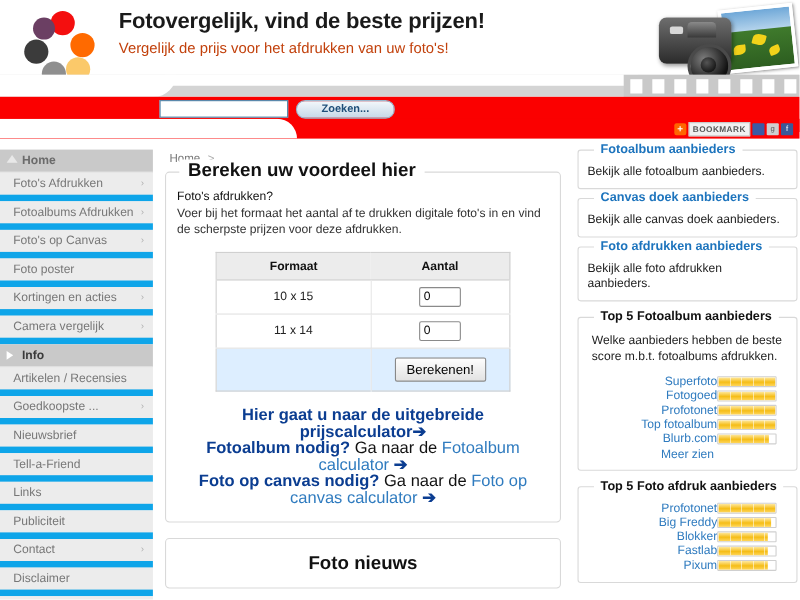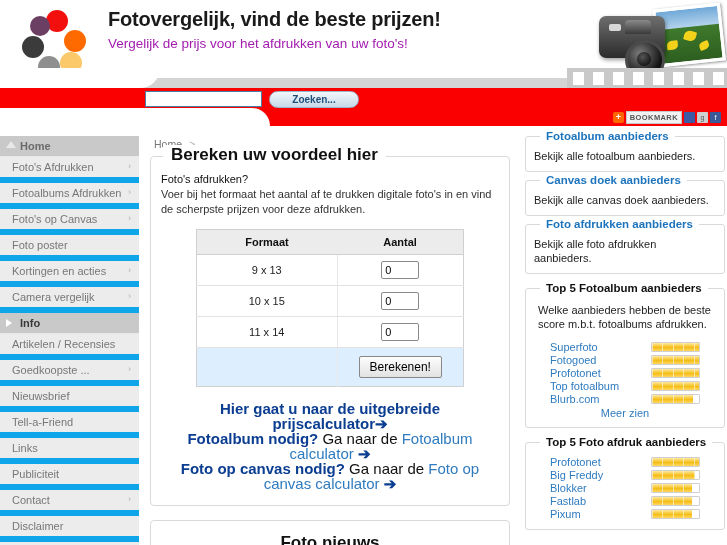--- a/index.html
+++ b/index.html
@@ -8,21 +8,21 @@
     font-family:"Liberation Sans", sans-serif;
     font-size:11px;color:#333;background:#ffffff;
   }
   .page{position:relative;width:727px;height:545px;}
 
   
   .header{position:absolute;left:0;top:0;width:727px;height:88px;background:#fff;overflow:hidden;}
   .logo{position:absolute;left:18px;top:8px;width:80px;height:70px;}
   .logo span{position:absolute;border-radius:50%;display:block;}
   .head-title{position:absolute;left:108px;top:8px;font-size:20px;font-weight:bold;color:#1a1a1a;letter-spacing:-0.2px;white-space:nowrap;}
-  .head-sub{position:absolute;left:108px;top:36px;font-size:13.5px;color:#a21caf;white-space:nowrap;}
+  .head-sub{position:absolute;left:108px;top:36px;font-size:13.5px;color:#c2410c;white-space:nowrap;}
 
   .cam{position:absolute;right:2px;top:2px;width:132px;height:76px;}
   .cam .photo{position:absolute;right:2px;top:4px;width:62px;height:52px;background:#fff;border:3px solid #fff;
      box-shadow:1px 1px 3px rgba(0,0,0,.45);transform:rotate(-6deg);overflow:hidden;}
   .cam .photo .sky{position:absolute;left:0;top:0;width:100%;height:38%;background:linear-gradient(#6fa8d8,#bcd8ee);}
   .cam .photo .grass{position:absolute;left:0;top:34%;width:100%;height:66%;background:linear-gradient(#3f7a2c,#2d5e20);}
   .cam .photo .f1,.cam .photo .f2,.cam .photo .f3{position:absolute;background:#f2d21a;border-radius:50% 10% 50% 10%;}
   .cam .photo .f1{left:8px;top:30px;width:11px;height:9px;}
   .cam .photo .f2{left:26px;top:22px;width:12px;height:10px;transform:rotate(20deg);}
   .cam .photo .f3{left:40px;top:34px;width:10px;height:8px;transform:rotate(-15deg);}
@@ -92,21 +92,21 @@
   .newsbox{border:1px solid #d9d9d9;border-radius:4px;background:#fff;padding:12px 10px;}
   .newsbox .nt{text-align:center;font-size:17px;font-weight:bold;color:#111;}
 
   
   .rsb{position:absolute;left:525px;top:136px;width:200px;}
   .rbox{border:1px solid #d9d9d9;border-radius:3px;padding:6px 8px 8px;margin-bottom:8px;position:relative;background:#fff;}
   .rbox > .lg{position:absolute;top:-7px;left:14px;background:#fff;padding:0 6px;font-size:11.5px;font-weight:bold;color:#1d74bd;white-space:nowrap;}
   .rbox > .lg.blk{color:#111;}
   .rbox .txt{font-size:11px;color:#222;margin-top:6px;line-height:14px;}
   .rbox .desc{font-size:11px;color:#222;margin:8px 4px 10px;line-height:14px;}
-  .rrow{display:flex;align-items:center;margin:1px 16px;}
+  .rrow{display:flex;align-items:center;margin:1px 6px;text-align:right;}
   .rrow .nm{color:#2f7bbf;font-size:11px;width:112px;text-decoration:none;cursor:pointer;}
   .bar{width:52px;height:8px;border:1px solid #cfcfcf;background:#fff;border-radius:1px;position:relative;overflow:hidden;}
   .bar .fill{height:100%;background:linear-gradient(#ffe9a0,#f5bd17 55%,#ffd75e);position:relative;}
   .bar .fill:after{content:"";position:absolute;left:0;top:0;right:0;bottom:0;
     background:repeating-linear-gradient(90deg,rgba(255,255,255,.55) 0 1px,rgba(255,255,255,0) 1px 10.4px);}
   .meer{text-align:center;color:#2f7bbf;font-size:11px;margin-top:2px;cursor:pointer;}
 </style>
 </head>
 <body>
 
@@ -251,26 +251,20 @@
     <div class="fieldset">
       <div class="lg">Bereken uw voordeel hier</div>
       <div class="q">Foto's afdrukken?</div>
       <div class="p">Voer bij het formaat het aantal af te drukken digitale foto's in en vind de scherpste prijzen voor deze afdrukken.</div>
 
       <table class="calc">
         <tbody>
             <tr>
           <th class="c1">Formaat</th>
           <th>Aantal</th>
-        </tr>
-        <tr>
-          <td class="c1">9 x 13</td>
-          <td>
-            <input value="0" style="">
-          </td>
         </tr>
         <tr>
           <td class="c1">10 x 15</td>
           <td>
             <input value="0" style="">
           </td>
         </tr>
         <tr>
           <td class="c1">11 x 14</td>
           <td>

